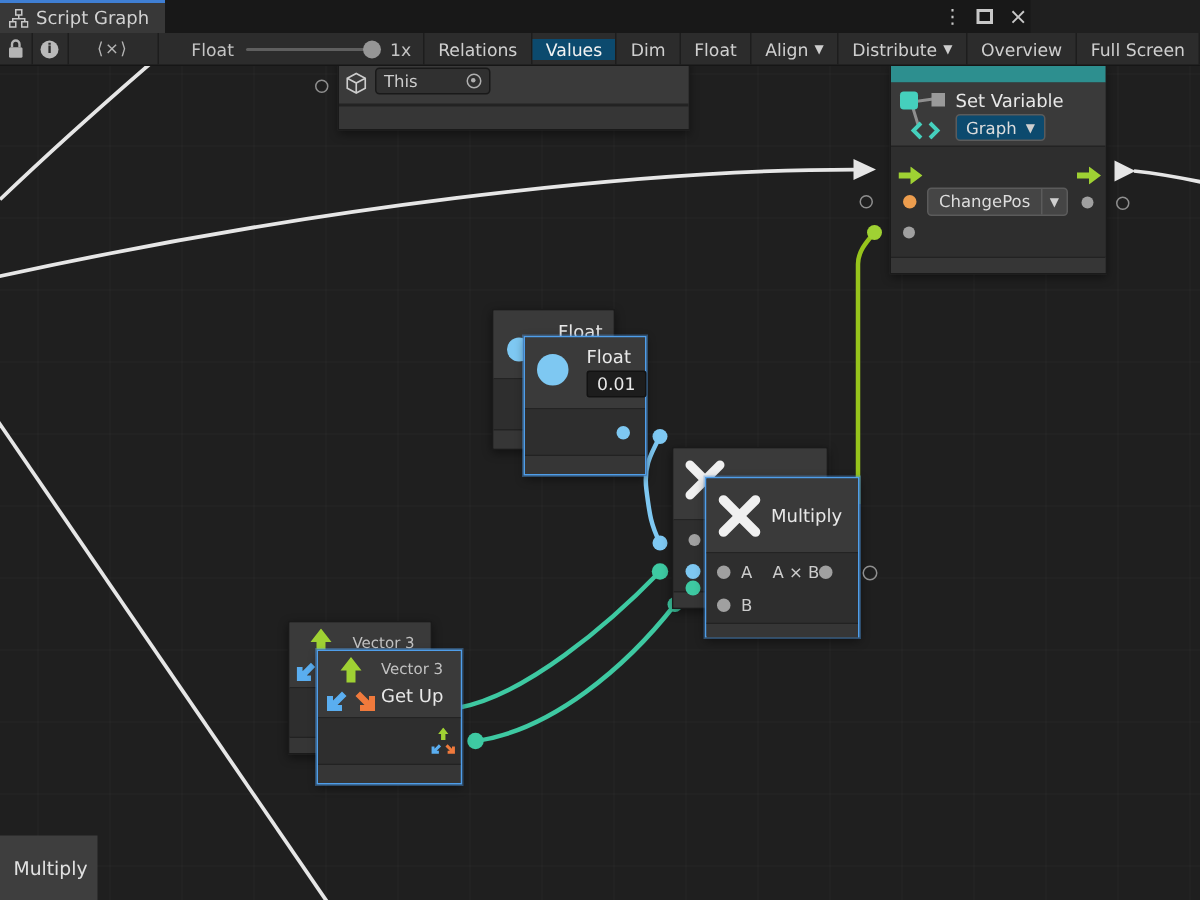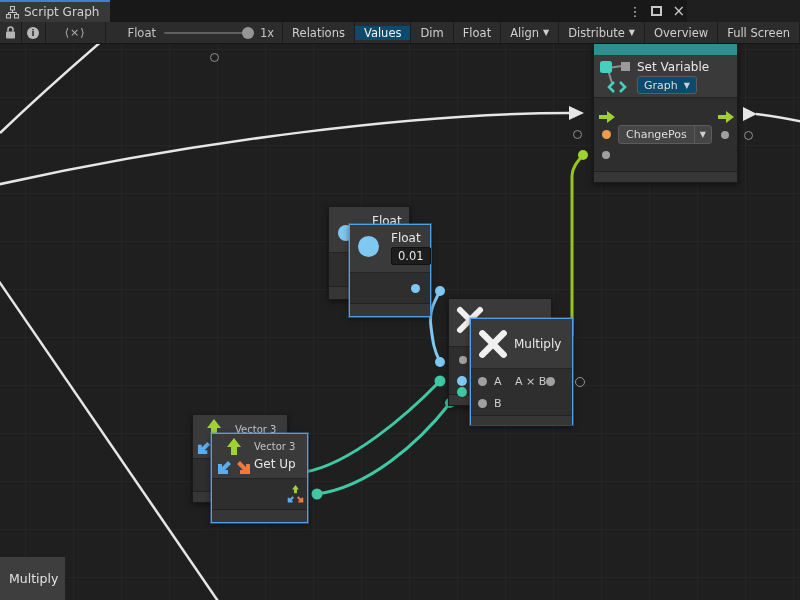--- a/index.html
+++ b/index.html
@@ -174,20 +174,32 @@
       <circle cx="440" cy="247" r="5" fill="#7ec8f2"></circle>
       <circle cx="440" cy="318" r="5" fill="#7ec8f2"></circle>
 
       <path d="M305,428 C350,420 406,372 440,337" stroke="#3ec9a2" stroke-width="3" fill="none"></path>
       <circle cx="440" cy="337" r="5.5" fill="#3ec9a2"></circle>
       <path d="M317,450 C368,443 418,400 450,359" stroke="#3ec9a2" stroke-width="3" fill="none"></path>
       <circle cx="317" cy="450" r="5.5" fill="#3ec9a2"></circle>
       <circle cx="450" cy="359" r="5" fill="#3ec9a2"></circle>
     </svg>
 
+    <div class="node" style="left:225px; top:-4px; width:235px; height:47px;">
+      <div class="node-header" style="height:29px;">
+        <svg width="15" height="15" viewBox="0 0 15 15" style="position:absolute;left:4px;top:7px;">
+          <path d="M7.5 1 L13.5 4.2 V10.8 L7.5 14 L1.5 10.8 V4.2 Z M1.5 4.2 L7.5 7.4 L13.5 4.2 M7.5 7.4 V14" fill="none" stroke="#cccccc" stroke-width="1.1"></path>
+        </svg>
+        <div class="this-field">
+          <span class="plabel">This</span>
+          <span class="target-icon"></span>
+        </div>
+      </div>
+      <div class="node-footer" style="height:16px;"></div>
+    </div>
     <div class="ring" style="left:210px; top:9px; width:9px; height:9px;"></div>
 
     <div class="node" style="left:593px; top:-1px; width:145px; height:140px;">
       <div class="tealbar"></div>
       <div class="node-header" style="height:43px;">
         <svg width="36" height="34" viewBox="0 0 36 34" style="position:absolute;left:4px;top:4px;">
           <path d="M10 9 L24 7 M10 11 L14 24" stroke="#8f8f8f" stroke-width="2" fill="none"></path>
           <rect x="2" y="2" width="12" height="12" rx="2.5" fill="#45d0bd"></rect>
           <rect x="23" y="3" width="9" height="9" fill="#9a9a9a"></rect>
           <path d="M16 23 L11 28 L16 33 M22 23 L27 28 L22 33" stroke="#45d0bd" stroke-width="2.6" fill="none"></path>

